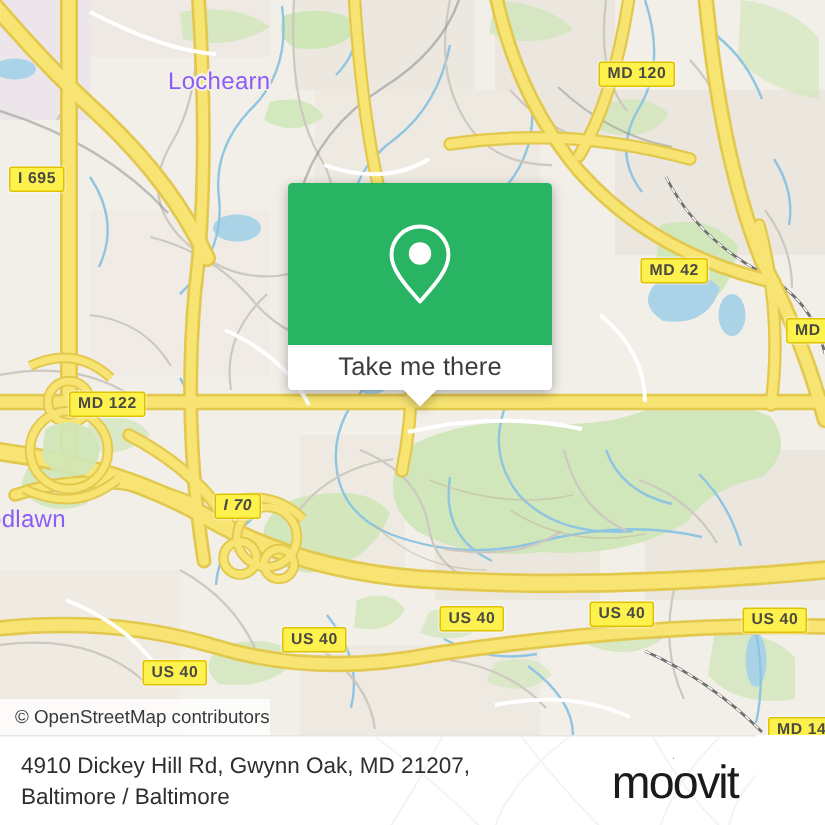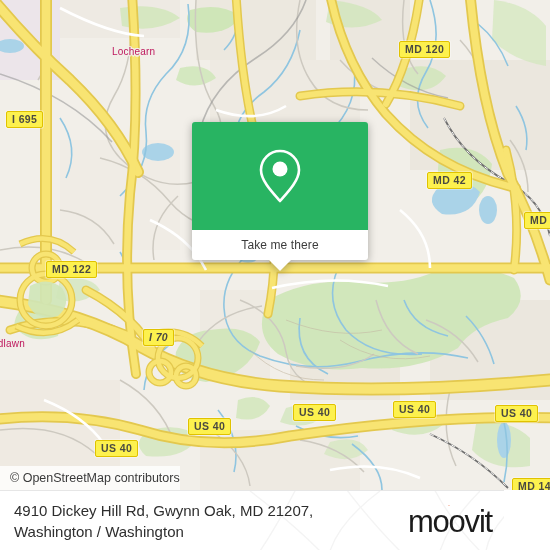--- a/index.html
+++ b/index.html
@@ -23,22 +23,22 @@
     width: 550px;
     height: 490px;
     overflow: hidden;
     background: #f2efe9;
   }
   #map svg { display: block; }
 
   
   .place-label {
     position: absolute;
-    color: #be185d;
-    font-size: 10px;
+    color: #8b5cf6;
+    font-size: 16px;
     letter-spacing: .2px;
     white-space: nowrap;
     text-shadow:
       1.5px 0 #f2efe9, -1.5px 0 #f2efe9, 0 1.5px #f2efe9, 0 -1.5px #f2efe9,
       1px 1px #f2efe9, -1px 1px #f2efe9, 1px -1px #f2efe9, -1px -1px #f2efe9;
     pointer-events: none;
   }
   .shield {
     position: absolute;
     background: #fdf14e;
@@ -87,21 +87,21 @@
     justify-content: center;
   }
   #card-foot {
     height: 30px;
     background: #ffffff;
     border-radius: 0 0 3px 3px;
     display: flex;
     align-items: center;
     justify-content: center;
     color: #3c3c3c;
-    font-size: 12px;
+    font-size: 17px;
     letter-spacing: .1px;
   }
   #card-tail {
     position: absolute;
     left: 50%;
     bottom: -11px;
     margin-left: -11px;
     width: 0; height: 0;
     border-left: 11px solid transparent;
     border-right: 11px solid transparent;
@@ -386,21 +386,21 @@
         <path d="M380,0 q-40,30 -50,60"></path>
         <path d="M430,-10 q20,40 50,70"></path>
         <path d="M480,0 q-30,30 -40,60"></path>
         <path d="M250,0 q40,30 70,60"></path>
         <path d="M520,10 q-30,26 -34,50"></path>
       </g>
     </svg>
 
     <div id="address">
       <div>4910 Dickey Hill Rd, Gwynn Oak, MD 21207,</div>
-      <div>Washington / Washington</div>
+      <div>Baltimore / Baltimore</div>
     </div>
 
     <div id="logo">
       <svg id="logo-mark" width="30" height="34" viewBox="0 0 30 34">
         <path d="M15,1 C7.3,1 1,7.3 1,15 C1,23 10,29 15,33 C20,29 29,23 29,15 C29,7.3 22.7,1 15,1 Z" fill="#ec5b29"></path>
         <circle cx="10" cy="12" r="1.9" fill="#ffffff"></circle>
         <circle cx="20" cy="12" r="1.9" fill="#ffffff"></circle>
         <path d="M9.5,17 q5.5,5 11,0" fill="none" stroke="#ffffff" stroke-width="2" stroke-linecap="round"></path>
       </svg>
       <span id="logo-text">moovit</span>

